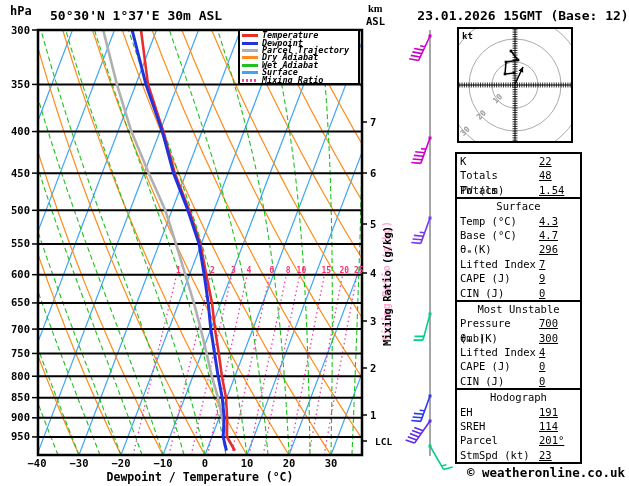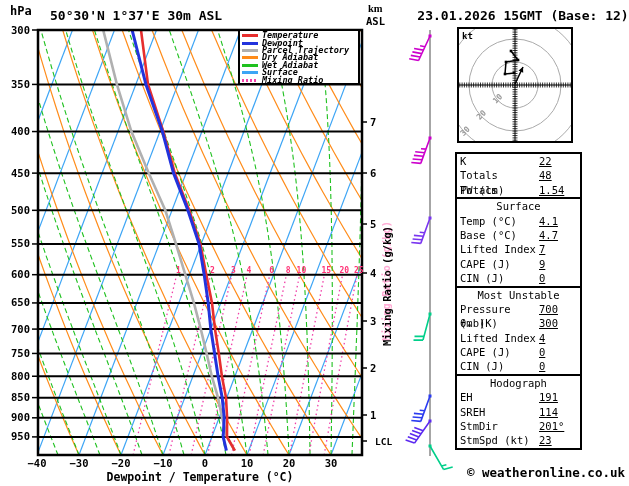--- a/index.html
+++ b/index.html
@@ -396,27 +396,31 @@
         </div>
         <div class="row">
           <span class="rl">PW (cm)</span>
           <span class="rv">1.54</span>
         </div>
       </div>
       <div class="sec">
         <div class="hd">Surface</div>
         <div class="row">
           <span class="rl">Temp (°C)</span>
-          <span class="rv">4.1</span>
+          <span class="rv">4.3</span>
         </div>
         <div class="row">
           <span class="rl">Base (°C)</span>
           <span class="rv">4.7</span>
         </div>
         <div class="row">
+          <span class="rl">θₑ(K)</span>
+          <span class="rv">296</span>
+        </div>
+        <div class="row">
           <span class="rl">Lifted Index</span>
           <span class="rv">7</span>
         </div>
         <div class="row">
           <span class="rl">CAPE (J)</span>
           <span class="rv">9</span>
         </div>
         <div class="row">
           <span class="rl">CIN (J)</span>
           <span class="rv">0</span>
@@ -449,21 +453,21 @@
         <div class="hd">Hodograph</div>
         <div class="row">
           <span class="rl">EH</span>
           <span class="rv">191</span>
         </div>
         <div class="row">
           <span class="rl">SREH</span>
           <span class="rv">114</span>
         </div>
         <div class="row">
-          <span class="rl">StmDir</span>
+          <span class="rl">Parcel</span>
           <span class="rv">201°</span>
         </div>
         <div class="row">
           <span class="rl">StmSpd (kt)</span>
           <span class="rv">23</span>
         </div>
       </div>
     </div>
 
 </div>

